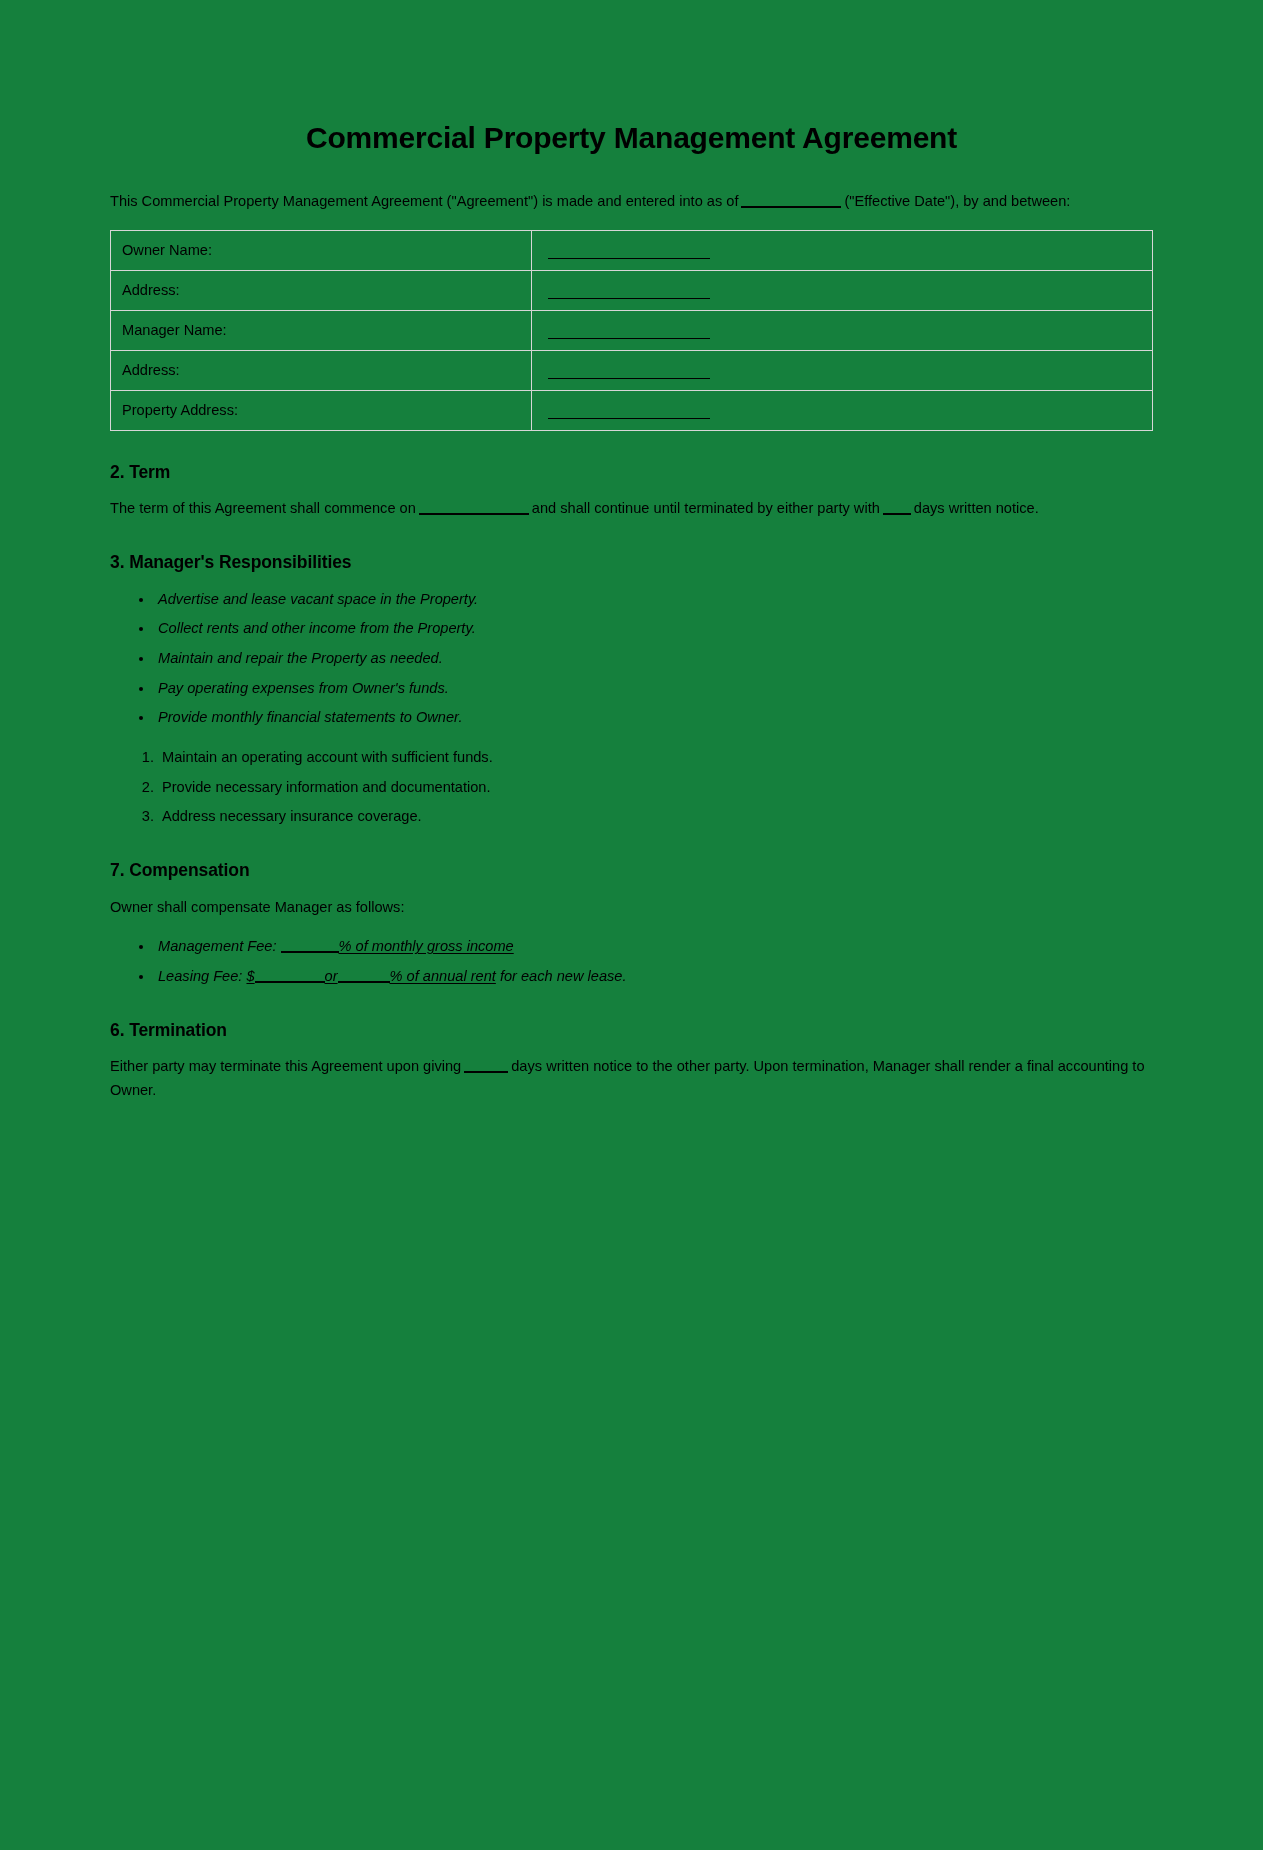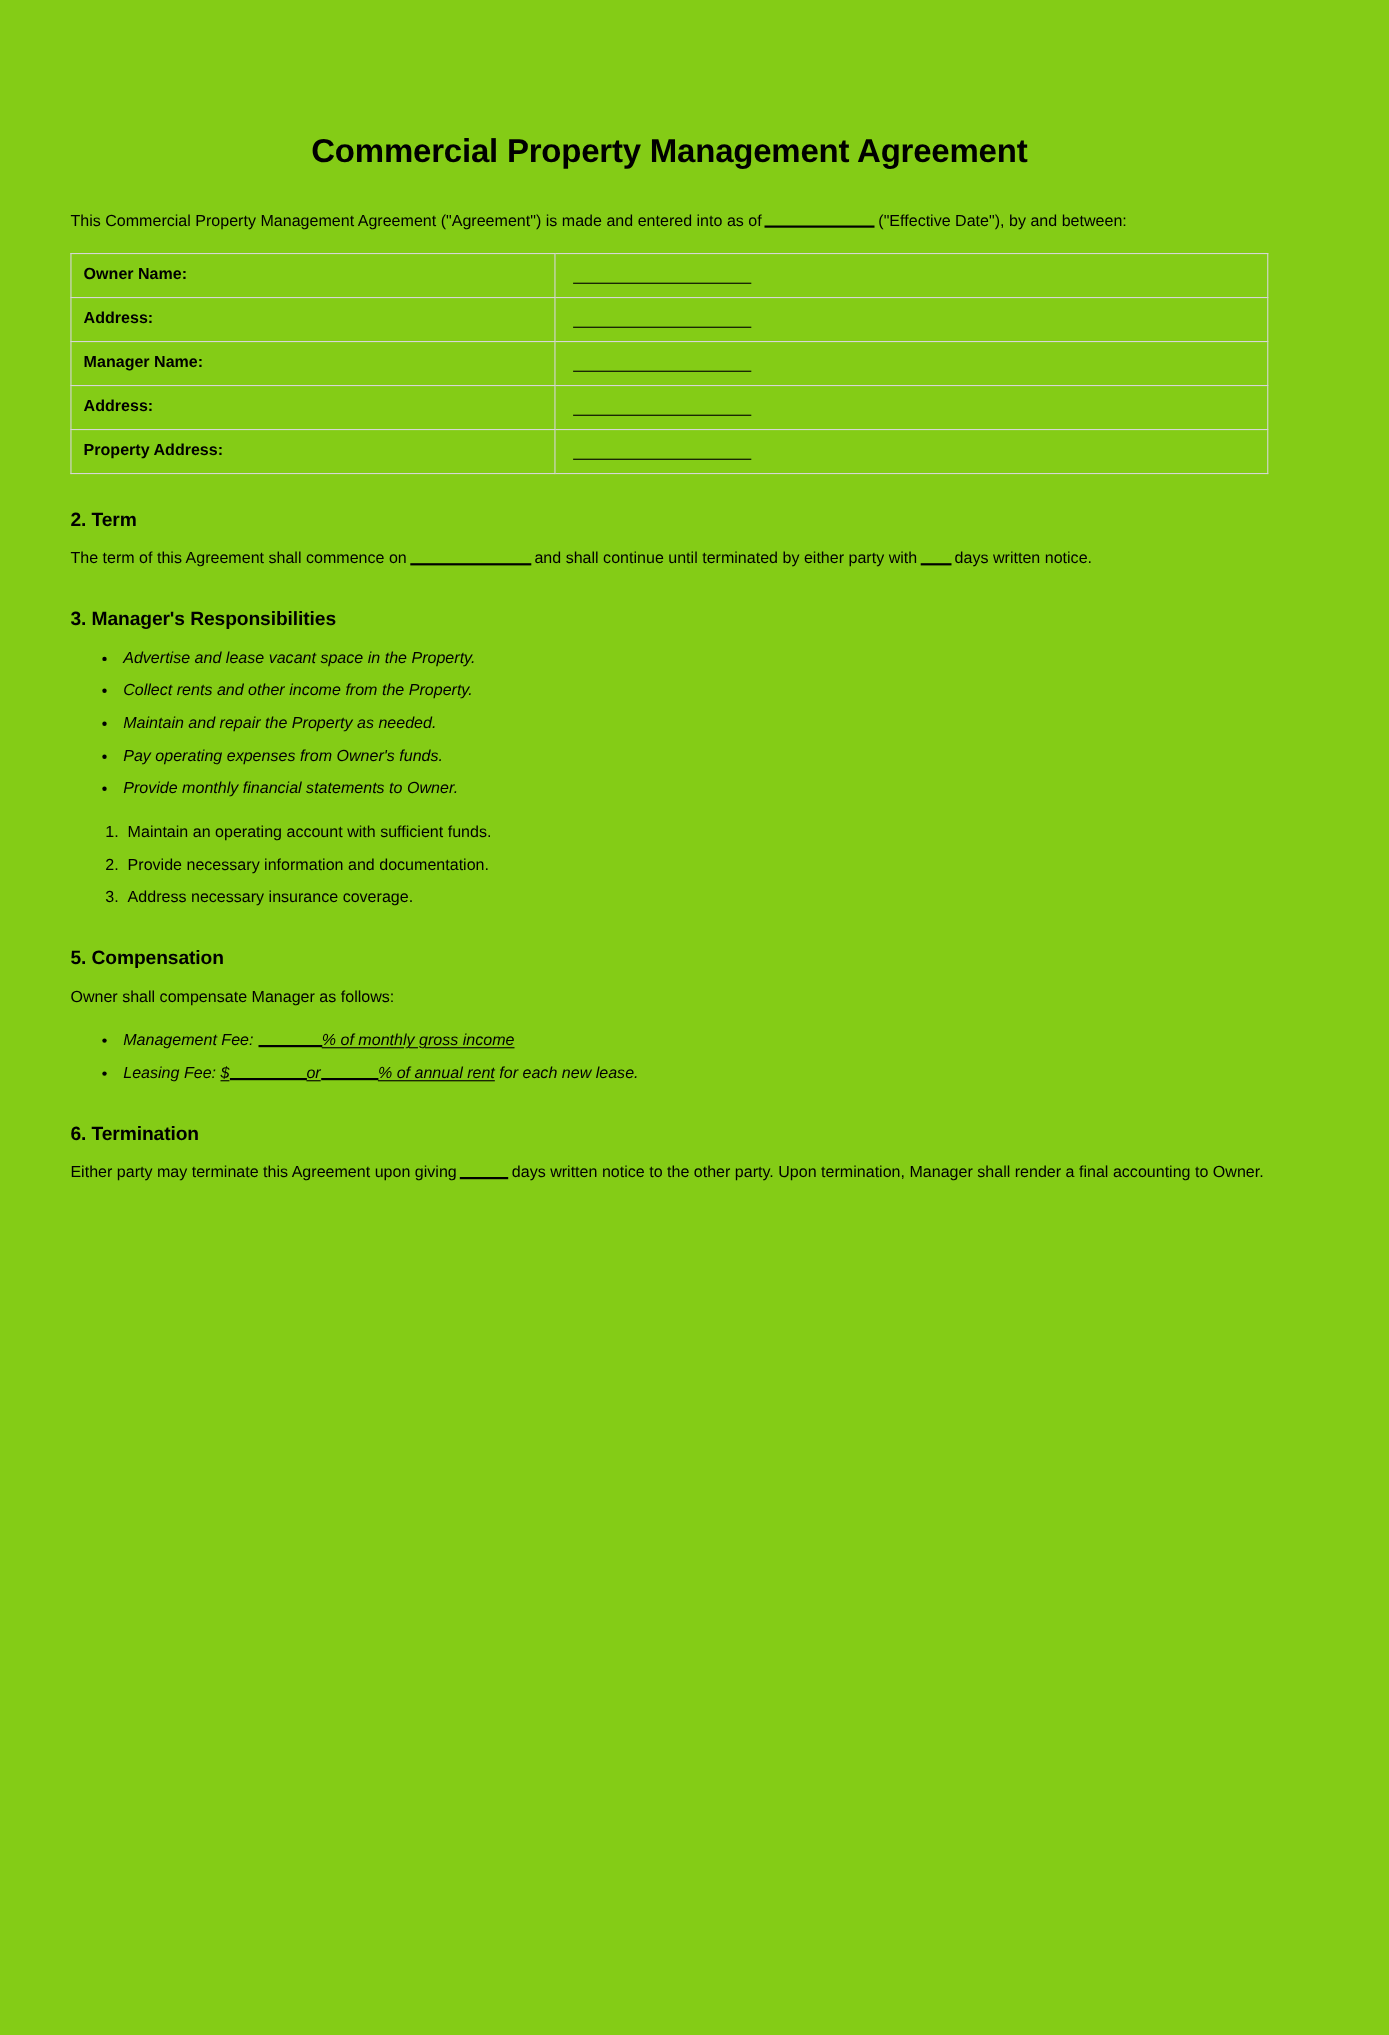--- a/index.html
+++ b/index.html
@@ -12,23 +12,23 @@
     width: 1263px;
     height: 1850px;
     font-family: "Liberation Sans", sans-serif;
     color: #000000;
     -webkit-font-smoothing: antialiased;
   }
   .page {
     position: relative;
     width: 1263px;
     min-height: 1850px;
-    background: #84cc16;
+    background: #15803d;
     box-sizing: border-box;
-    padding: 96px 110px 0 64px;
+    padding: 96px 110px 0 110px;
   }
   .doc-title {
     font-size: 30px;
     font-weight: bold;
     text-align: center;
     letter-spacing: -0.2px;
     margin: 24px 0 34px 0;
     line-height: 1.2;
   }
   p.body-text {
@@ -62,21 +62,21 @@
     border-bottom: 1px solid #d6d6d6;
   }
   table.party-table td {
     border: 1px solid #d6d6d6;
     padding: 9px 11px;
     font-size: 14.6px;
     vertical-align: middle;
     height: 20px;
   }
   table.party-table td.label {
-    font-weight: bold;
+    font-weight: normal;
     width: 40%;
   }
   table.party-table td.value {
     width: 60%;
     padding-top: 13px;
     padding-bottom: 6px;
   }
   .cell-rule {
     display: inline-block;
     width: 162px;
@@ -181,21 +181,21 @@
     <li>Pay operating expenses from Owner's funds.</li>
     <li>Provide monthly financial statements to Owner.</li>
   </ul>
 
   <ol class="numbers">
     <li>Maintain an operating account with sufficient funds.</li>
     <li>Provide necessary information and documentation.</li>
     <li>Address necessary insurance coverage.</li>
   </ol>
 
-  <h2 class="section-head">5. Compensation</h2>
+  <h2 class="section-head">7. Compensation</h2>
   <p class="body-text">Owner shall compensate Manager as follows:</p>
   <ul class="bullets">
     <li>
       <span>Management Fee:</span>
       <span class="u-run nowrap"><span class="fee-blank w-pct"></span><span>% of monthly gross income</span></span>
     </li>
     <li>
       <span>Leasing Fee:</span>
       <span class="u-run nowrap"><span>$</span><span class="fee-blank w-amt"></span><span>or</span><span class="fee-blank w-pct2"></span><span>% of annual rent</span></span>
       <span>for each new lease.</span>

